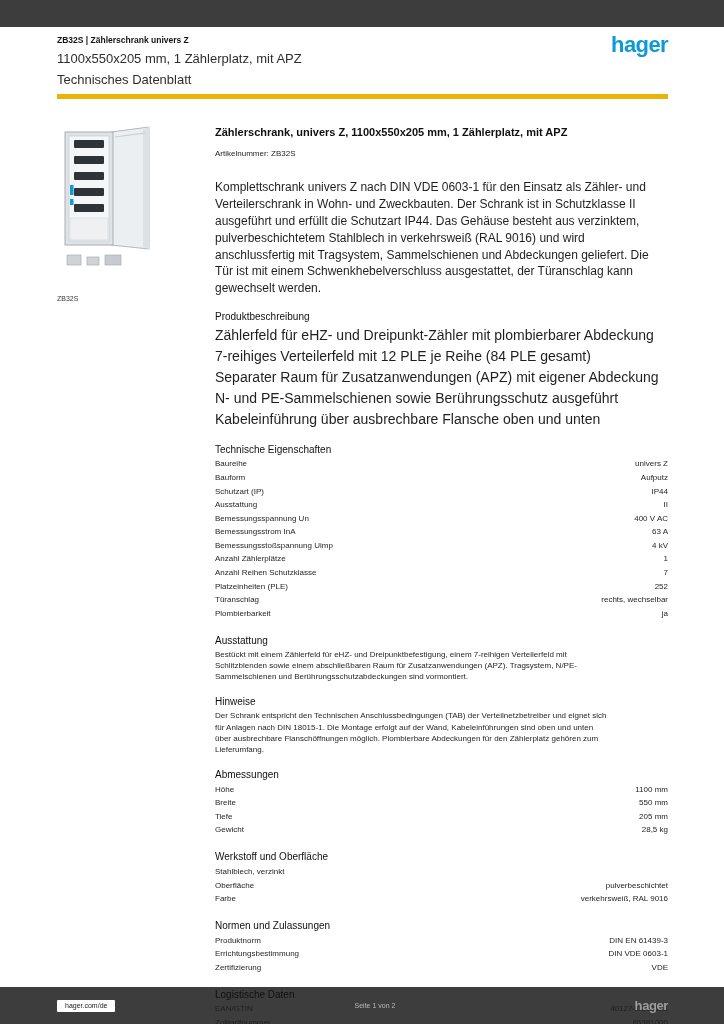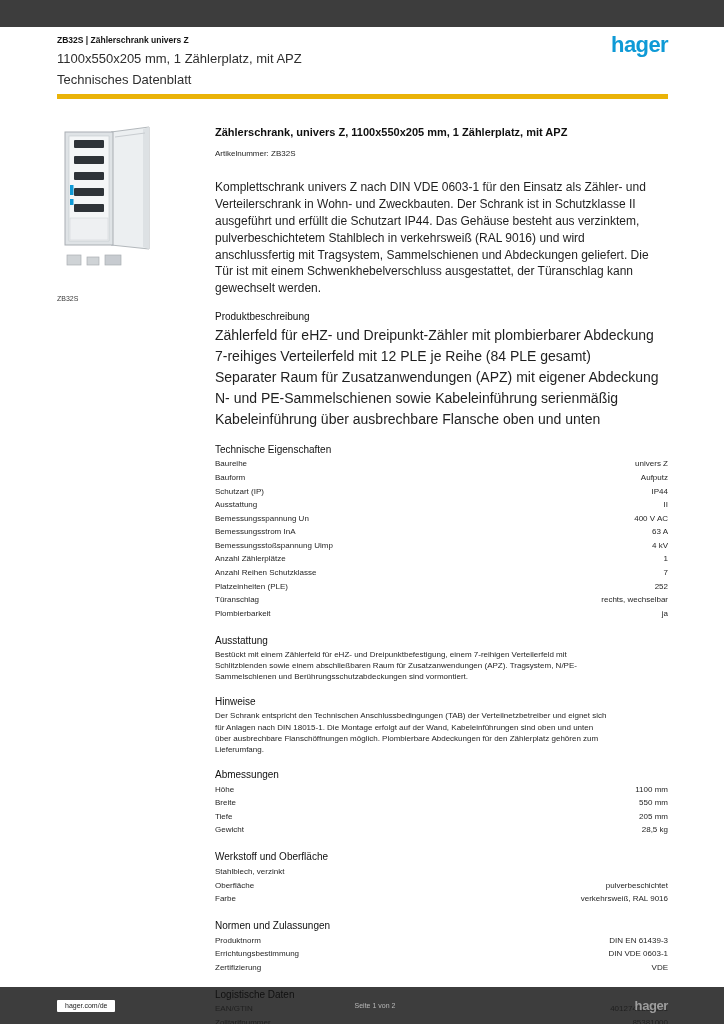--- a/index.html
+++ b/index.html
@@ -88,21 +88,21 @@
 
         <div class="right-col">
           <div class="title">Zählerschrank, univers Z, 1100x550x205 mm, 1 Zählerplatz, mit APZ</div>
           <div class="subtitle">Artikelnummer: ZB32S</div>
           <p class="intro">Komplettschrank univers Z nach DIN VDE 0603-1 für den Einsatz als Zähler- und Verteilerschrank in Wohn- und Zweckbauten. Der Schrank ist in Schutzklasse II ausgeführt und erfüllt die Schutzart IP44. Das Gehäuse besteht aus verzinktem, pulverbeschichtetem Stahlblech in verkehrsweiß (RAL 9016) und wird anschlussfertig mit Tragsystem, Sammelschienen und Abdeckungen geliefert. Die Tür ist mit einem Schwenkhebelverschluss ausgestattet, der Türanschlag kann gewechselt werden.</p>
           <div>
               <div class="sec-heading">Produktbeschreibung</div>
               <div class="bullet-line">Zählerfeld für eHZ- und Dreipunkt-Zähler mit plombierbarer Abdeckung</div>
               <div class="bullet-line">7-reihiges Verteilerfeld mit 12 PLE je Reihe (84 PLE gesamt)</div>
               <div class="bullet-line">Separater Raum für Zusatzanwendungen (APZ) mit eigener Abdeckung</div>
-              <div class="bullet-line">N- und PE-Sammelschienen sowie Kabeleinführung serienmäßig</div>
+              <div class="bullet-line">N- und PE-Sammelschienen sowie Berührungsschutz ausgeführt</div>
               <div class="bullet-line">Kabeleinführung über ausbrechbare Flansche oben und unten</div>
               <div class="sec-heading">Technische Eigenschaften</div>
               <div class="spec-row">
                 <span class="spec-label">Baureihe</span>
                 <span class="spec-value">univers Z</span>
               </div>
               <div class="spec-row">
                 <span class="spec-label">Bauform</span>
                 <span class="spec-value">Aufputz</span>
               </div>

